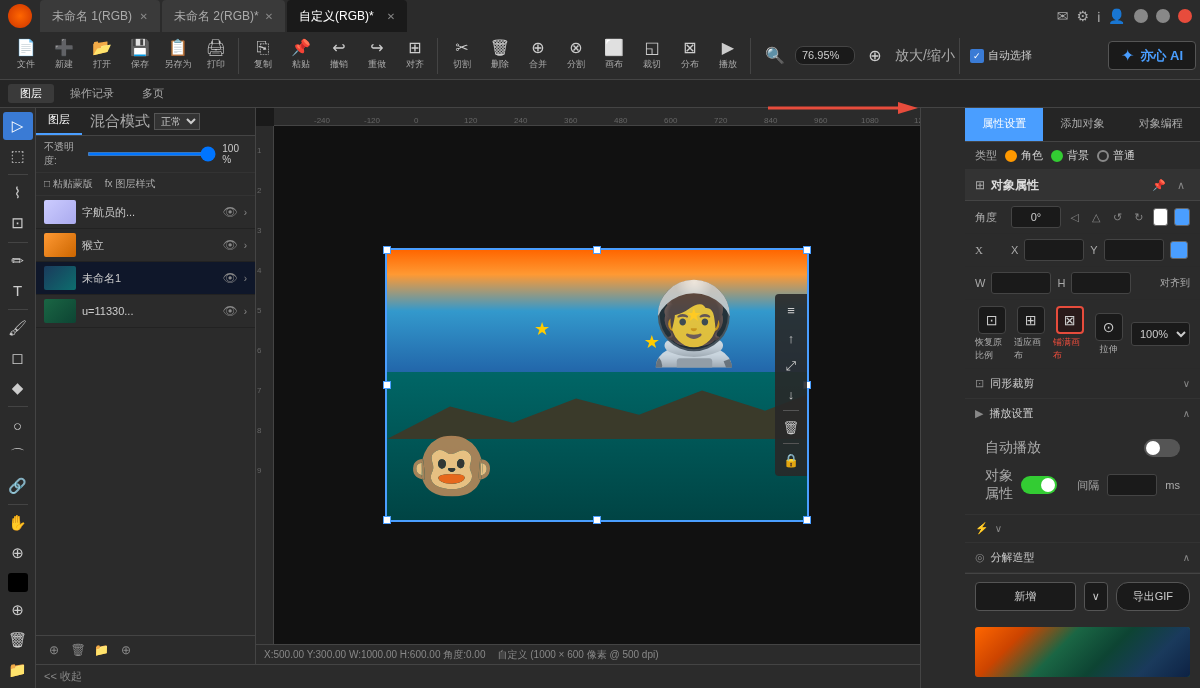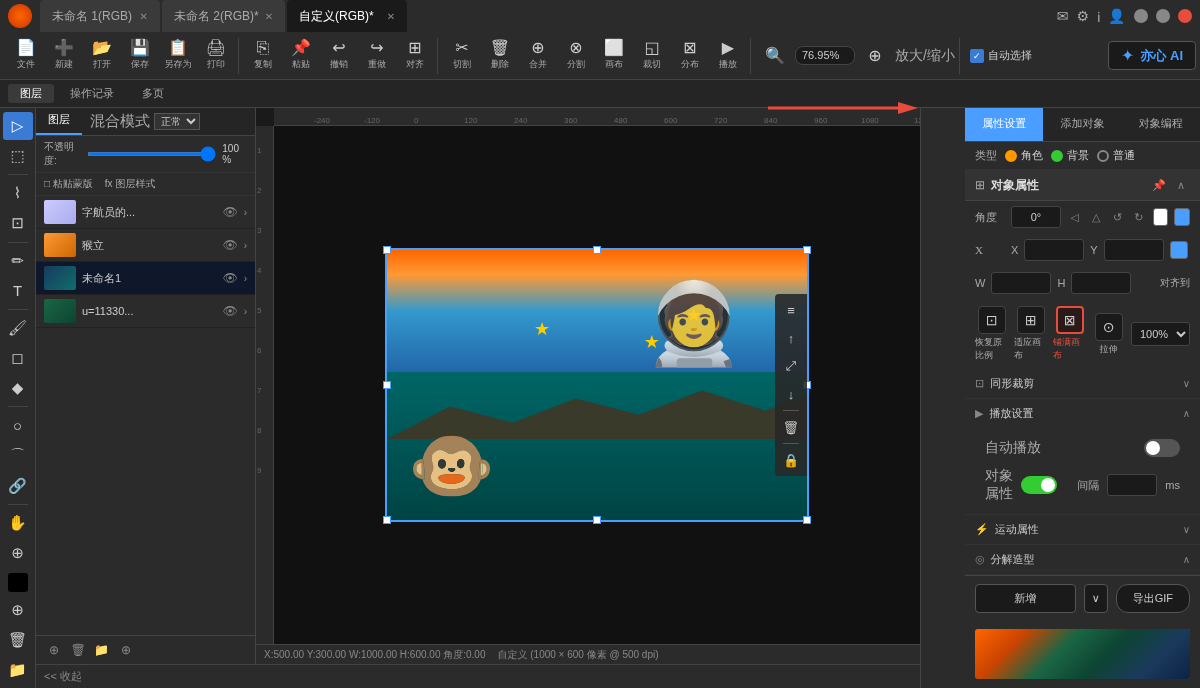--- a/index.html
+++ b/index.html
@@ -611,21 +611,20 @@
           <span class="interval-label" style="margin-left:12px;">间隔</span>
           <input class="interval-input" style="">
           <span class="ms-label">ms</span>
         </div>
       </div>
     </div>
 
     <div class="collapse-section motion-section">
       <div class="collapse-header">
         <span class="collapse-icon">⚡</span>
-        <span class="collapse-title">运动属性</span>
         <span class="collapse-arrow">∨</span>
       </div>
     </div>
 
     <div class="collapse-section">
       <div class="collapse-header">
         <span class="collapse-icon">◎</span>
         <span class="collapse-title">分解造型</span>
         <span class="collapse-arrow">∧</span>
       </div>

